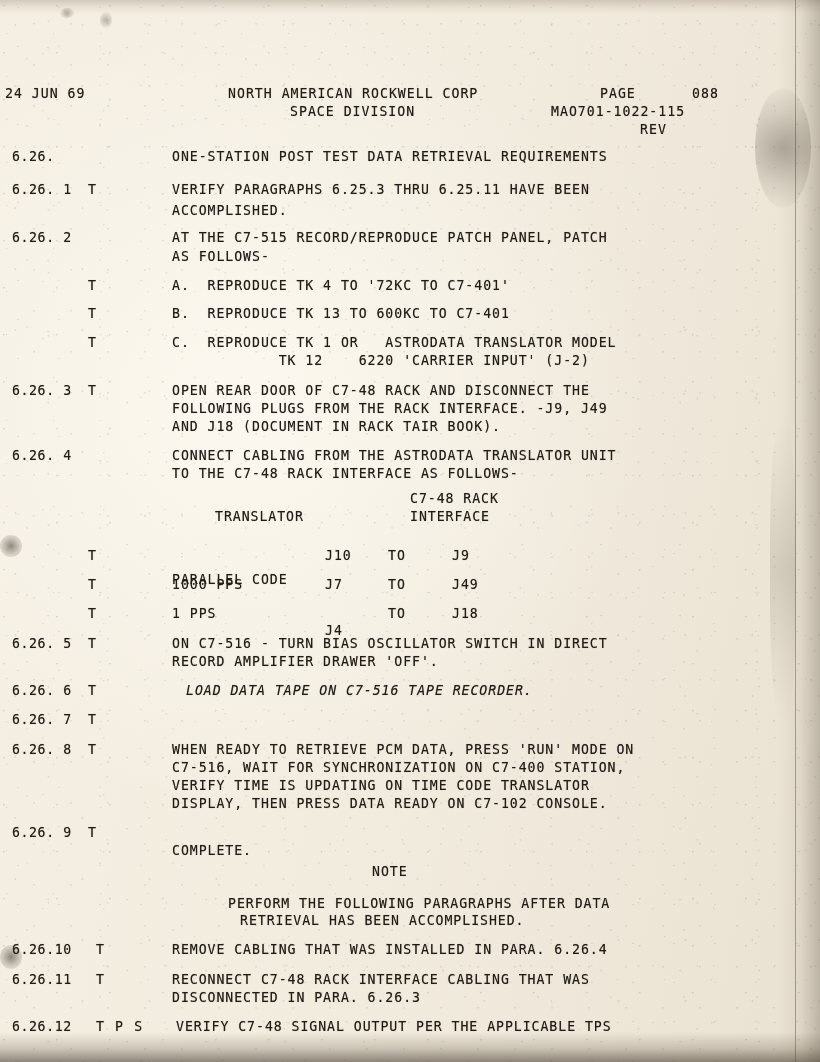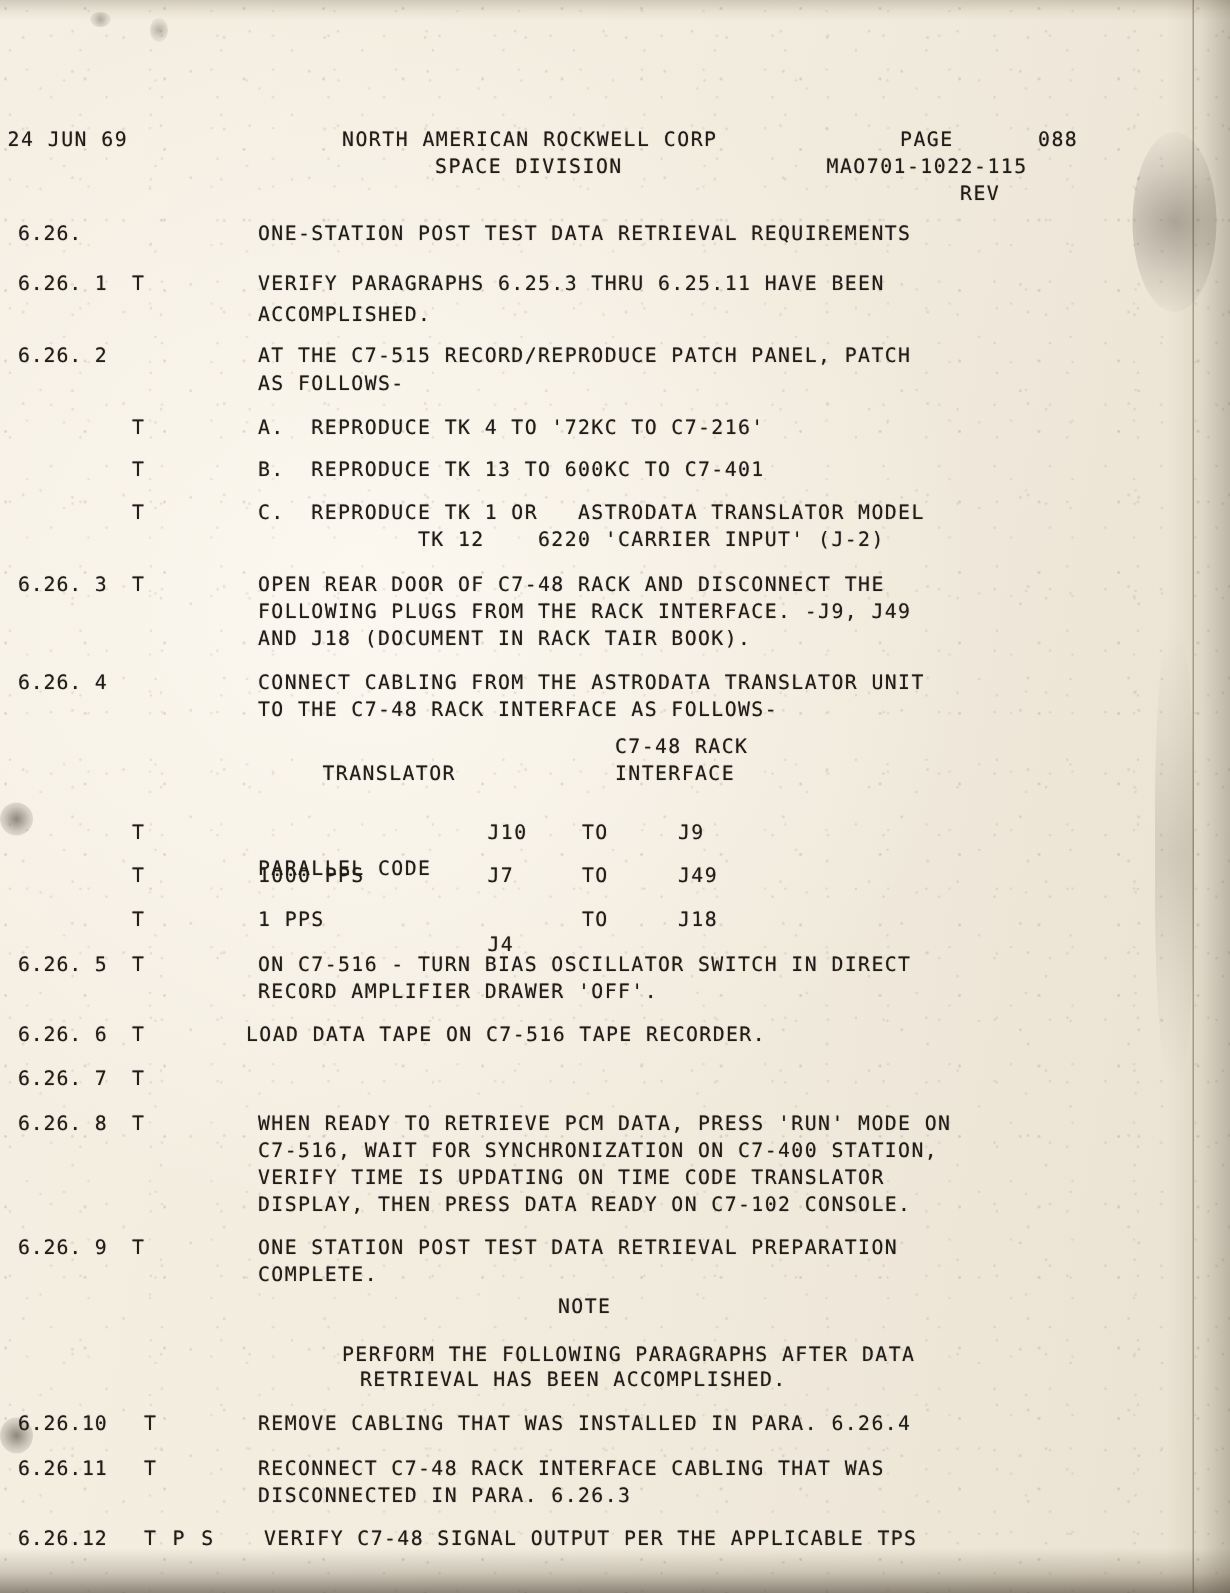--- a/index.html
+++ b/index.html
@@ -116,21 +116,21 @@
   <div class="t num" style="left:12px;  top:180px;">6.26. 1</div>
   <div class="t mark" style="left:88px;  top:180px;">T</div>
   <div class="t body-blk" style="left:172px; top:180px;">VERIFY PARAGRAPHS 6.25.3 THRU 6.25.11 HAVE BEEN</div>
   <div class="t body-blk" style="left:172px; top:201px;">ACCOMPLISHED.</div>
 
   <div class="t num" style="left:12px;  top:228px;">6.26. 2</div>
   <div class="t body-blk" style="left:172px; top:228px;">AT THE C7-515 RECORD/REPRODUCE PATCH PANEL, PATCH</div>
   <div class="t body-blk" style="left:172px; top:247px;">AS FOLLOWS-</div>
 
   <div class="t mark" style="left:88px;  top:276px;">T</div>
-  <div class="t body-blk" style="left:172px; top:276px;">A.  REPRODUCE TK 4 TO '72KC TO C7-216'</div>
+  <div class="t body-blk" style="left:172px; top:276px;">A.  REPRODUCE TK 4 TO '72KC TO C7-401'</div>
 
   <div class="t mark" style="left:88px;  top:304px;">T</div>
   <div class="t body-blk" style="left:172px; top:304px;">B.  REPRODUCE TK 13 TO 600KC TO C7-401</div>
 
   <div class="t mark" style="left:88px;  top:333px;">T</div>
   <div class="t body-blk" style="left:172px; top:333px;">C.  REPRODUCE TK 1 OR   ASTRODATA TRANSLATOR MODEL</div>
   <div class="t body-blk" style="left:172px; top:351px;">            TK 12    6220 'CARRIER INPUT' (J-2)</div>
 
   <div class="t num" style="left:12px;  top:381px;">6.26. 3</div>
   <div class="t mark" style="left:88px;  top:381px;">T</div>
@@ -164,35 +164,34 @@
   <div class="t body-blk" style="left:388px; top:604px;">TO</div>
   <div class="t body-blk" style="left:452px; top:604px;">J18</div>
 
   <div class="t num" style="left:12px;  top:634px;">6.26. 5</div>
   <div class="t mark" style="left:88px;  top:634px;">T</div>
   <div class="t body-blk" style="left:172px; top:634px;">ON C7-516 - TURN BIAS OSCILLATOR SWITCH IN DIRECT</div>
   <div class="t body-blk" style="left:172px; top:652px;">RECORD AMPLIFIER DRAWER 'OFF'.</div>
 
   <div class="t num" style="left:12px;  top:681px;">6.26. 6</div>
   <div class="t mark" style="left:88px;  top:681px;">T</div>
-  <div class="t body-blk" style="left:164px; top:681px;">LOAD DATA TAPE ON C7-516 TAPE RECORDER.</div>
+  <div class="t body-blk" style="left:186px; top:681px;font-style:italic;">LOAD DATA TAPE ON C7-516 TAPE RECORDER.</div>
 
   <div class="t num" style="left:12px;  top:710px;">6.26. 7</div>
   <div class="t mark" style="left:88px;  top:710px;">T</div>
 
   <div class="t num" style="left:12px;  top:740px;">6.26. 8</div>
   <div class="t mark" style="left:88px;  top:740px;">T</div>
   <div class="t body-blk" style="left:172px; top:740px;">WHEN READY TO RETRIEVE PCM DATA, PRESS 'RUN' MODE ON</div>
   <div class="t body-blk" style="left:172px; top:758px;">C7-516, WAIT FOR SYNCHRONIZATION ON C7-400 STATION,</div>
   <div class="t body-blk" style="left:172px; top:776px;">VERIFY TIME IS UPDATING ON TIME CODE TRANSLATOR</div>
   <div class="t body-blk" style="left:172px; top:794px;">DISPLAY, THEN PRESS DATA READY ON C7-102 CONSOLE.</div>
 
   <div class="t num" style="left:12px;  top:823px;">6.26. 9</div>
   <div class="t mark" style="left:88px;  top:823px;">T</div>
-  <div class="t body-blk" style="left:172px; top:823px;">ONE STATION POST TEST DATA RETRIEVAL PREPARATION</div>
   <div class="t body-blk" style="left:172px; top:841px;">COMPLETE.</div>
 
   <div class="t body-blk" style="left:372px; top:862px;">NOTE</div>
   <div class="t body-blk" style="left:228px; top:894px;">PERFORM THE FOLLOWING PARAGRAPHS AFTER DATA</div>
   <div class="t body-blk" style="left:240px; top:911px;">RETRIEVAL HAS BEEN ACCOMPLISHED.</div>
 
   <div class="t num" style="left:12px;  top:940px;">6.26.10</div>
   <div class="t mark" style="left:96px;  top:940px;">T</div>
   <div class="t body-blk" style="left:172px; top:940px;">REMOVE CABLING THAT WAS INSTALLED IN PARA. 6.26.4</div>
 

